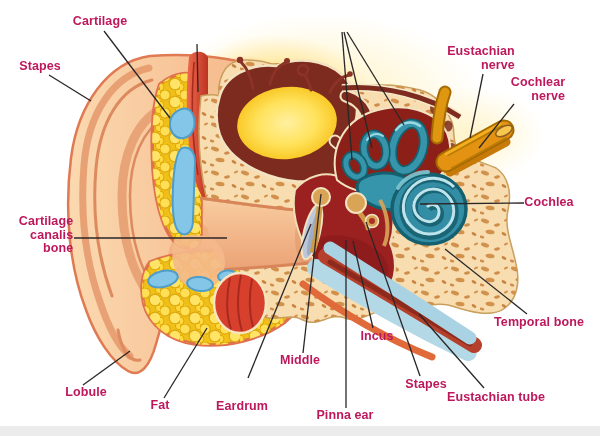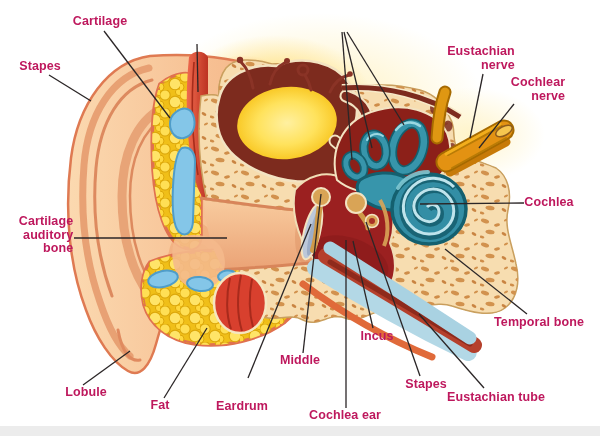--- a/index.html
+++ b/index.html
@@ -273,25 +273,25 @@
   <span>nerve</span>
 </div>
 <div class="label" style="left:538px;top:76px">
   <span>Cochlear</span>
   <span>nerve</span>
 </div>
 <div class="label" style="left:549px;top:196px">Cochlea</div>
 <div class="label" style="left:539px;top:316px">Temporal bone</div>
 <div class="label" style="left:46px;top:215px">
   <span>Cartilage</span>
-  <span>auditory</span>
+  <span>canalis</span>
   <span>bone</span>
 </div>
 <div class="label" style="left:86px;top:386px">Lobule</div>
 <div class="label" style="left:160px;top:399px">Fat</div>
 <div class="label" style="left:242px;top:400px">Eardrum</div>
 <div class="label" style="left:300px;top:354px">Middle</div>
 <div class="label" style="left:377px;top:330px">Incus</div>
-<div class="label" style="left:345px;top:409px">Cochlea ear</div>
+<div class="label" style="left:345px;top:409px">Pinna ear</div>
 <div class="label" style="left:426px;top:378px">Stapes</div>
 <div class="label" style="left:496px;top:391px">Eustachian tube</div>
 
 </div>
 
 </body></html>

